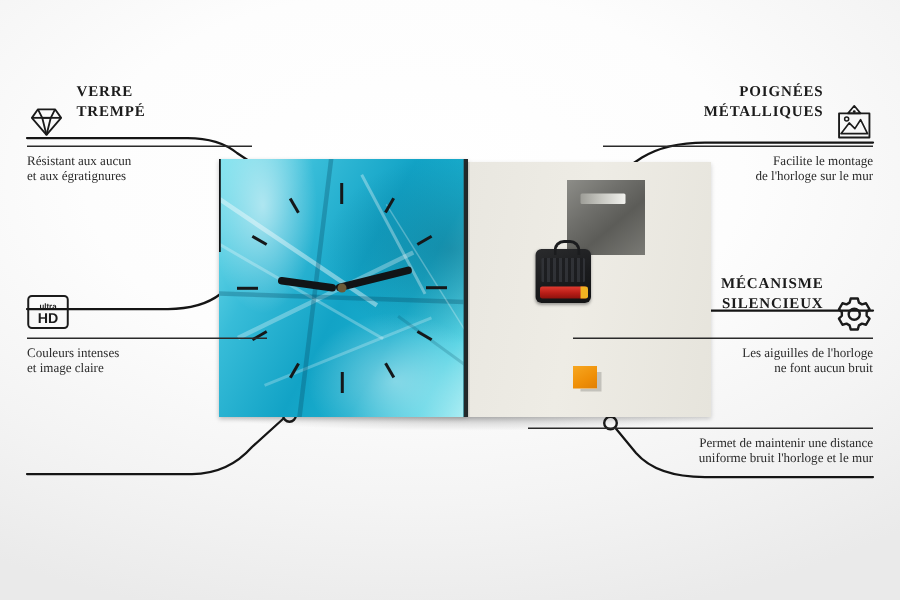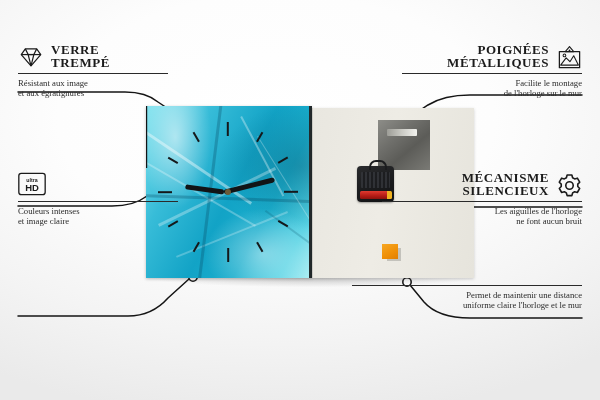--- a/index.html
+++ b/index.html
@@ -18,41 +18,41 @@
   
   #wires{position:absolute;left:0;top:0;width:600px;height:400px;pointer-events:none;}
 
   
   .feature{position:absolute;}
   .feature .head{display:flex;align-items:center;gap:7px;}
   .feature.right .head{justify-content:flex-end;}
   .title{
     font-family:"Liberation Serif", serif;
     font-weight:bold;
-    font-size:13px;
+    font-size:10px;
     letter-spacing:.55px;
     line-height:12.6px;
     color:#1b1b1b;
     text-transform:uppercase;
     white-space:nowrap;
   }
   .feature.right .title{text-align:right;}
   .rule{
     height:0;border-top:1.1px solid #2a2a2a;
     margin-top:3px;margin-bottom:3.5px;
   }
   .desc{
     font-family:"Liberation Serif", serif;
     font-size:8.7px;
     line-height:10.6px;
     color:#2b2b2b;
     white-space:nowrap;
   }
   .feature.right .desc{text-align:right;}
-  .ico{width:26px;height:26px;flex:0 0 26px;display:block;}
+  .ico{width:26px;height:26px;flex:0 0 26px;display:block;margin-top:24px;}
   .feature.right .ico{order:2;}
 
   
   #product{position:absolute;left:146px;top:106px;width:330px;height:176px;}
   .panel-shadow{
     position:absolute;left:6px;top:172px;width:322px;height:9px;
     background:radial-gradient(ellipse at 50% 0%, rgba(90,90,90,.30) 0%, rgba(120,120,120,0) 72%);
   }
   
   #glass{
@@ -252,21 +252,21 @@
           <path d="M12.5 13 H19.5"></path>
         </svg>
       </span>
       <span class="title">
         <span>VERRE</span><br>
         <span>TREMPÉ</span>
       </span>
     </div>
     <div class="rule"></div>
     <div class="desc">
-      <span>Résistant aux image</span><br>
+      <span>Résistant aux aucun</span><br>
       <span>et aux égratignures</span>
     </div>
   </div>
 
   <div class="feature left" style="left:18px;top:172px;width:160px;">
     <div class="head">
       <span class="ico">
         <svg viewBox="0 0 34 28" width="28" height="24">
           <rect x="1" y="1" width="32" height="26" rx="3" fill="none" stroke="#1b1b1b" stroke-width="1.6"></rect>
           <text x="17" y="11.5" text-anchor="middle" font-family="Liberation Sans, sans-serif" font-size="6.4" font-weight="bold" fill="#1b1b1b">ultra</text>
@@ -322,17 +322,17 @@
     <div class="desc">
       <span>Facilite le montage</span><br>
       <span>de l'horloge sur le mur</span>
     </div>
   </div>
 
   <div class="feature right" style="right:18px;top:282px;width:230px;">
     <div class="rule"></div>
     <div class="desc">
       <span>Permet de maintenir une distance</span><br>
-      <span>uniforme claire l'horloge et le mur</span>
+      <span>uniforme bruit l'horloge et le mur</span>
     </div>
   </div>
 
 </div>
 
 </body></html>

